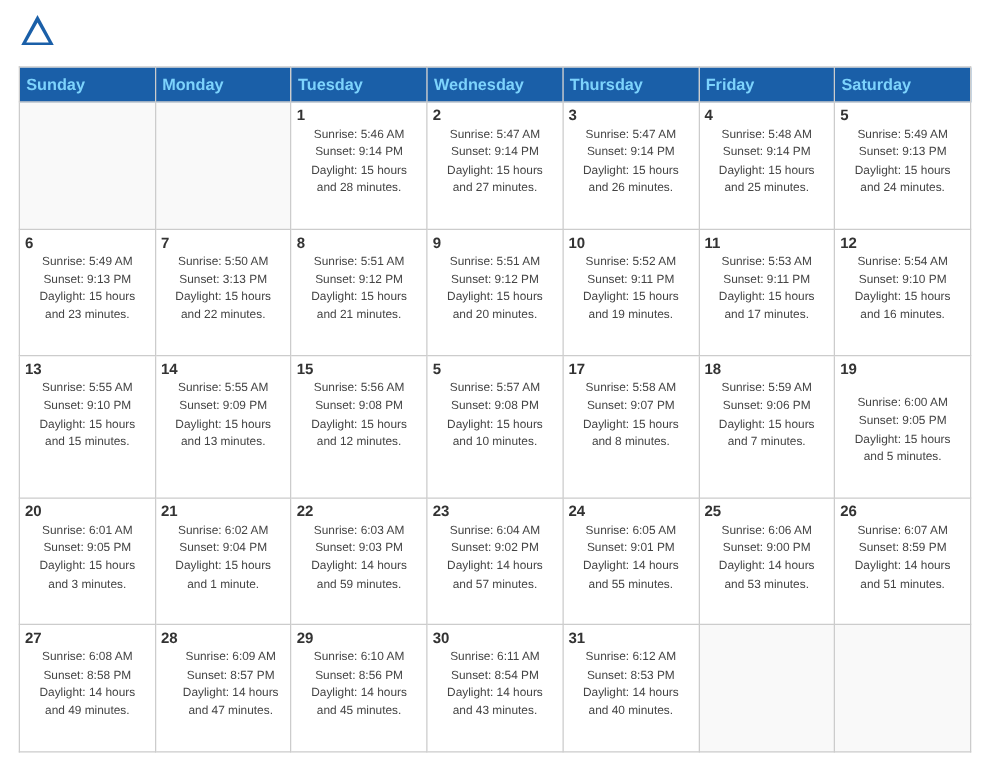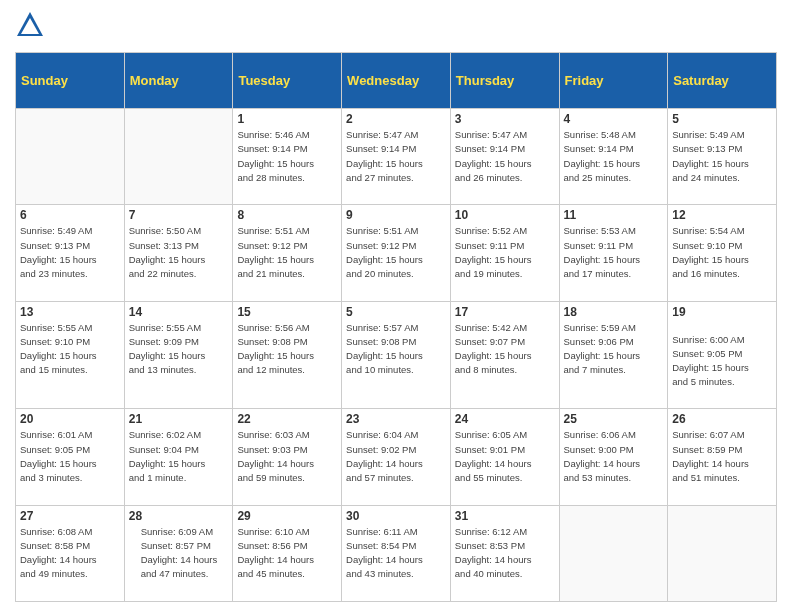--- a/index.html
+++ b/index.html
@@ -40,23 +40,23 @@
       color: #555;
     }
     .calendar {
       width: 100%;
       border-collapse: collapse;
       flex: 1;
       table-layout: fixed;
     }
     .calendar th {
       background-color: #1a5fa8;
-      color: #fde047;
+      color: #7dd3fc;
       text-align: left;
-      padding: 20px 5px;
+      padding: 6px 5px;
       font-size: 13px;
       border: 1px solid #ccc;
     }
     .calendar td {
       border: 1px solid #ccc;
       vertical-align: top;
       padding: 3px 4px;
       font-size: 9.5px;
       color: #333;
       height: 80px;
@@ -68,20 +68,21 @@
     .day-num {
       font-size: 12px;
       font-weight: bold;
       color: #333;
       display: block;
       margin-bottom: 2px;
     }
     .day-info {
       line-height: 1.5;
       color: #444;
+      text-align: center;
     }
     .week-row td {
       height: 82px;
     }
   </style>
 </head>
 <body>
 
 <div class="page">
   <div class="header">
@@ -230,21 +231,21 @@
           </td>
           <td>
             <span class="day-num">5</span>
             <div class="day-info" style="white-space: pre-line;">Sunrise: 5:57 AM
 Sunset: 9:08 PM
 Daylight: 15 hours
 and 10 minutes.</div>
           </td>
           <td>
             <span class="day-num">17</span>
-            <div class="day-info" style="white-space: pre-line;">Sunrise: 5:42 AM
+            <div class="day-info" style="white-space: pre-line;">Sunrise: 5:58 AM
 Sunset: 9:07 PM
 Daylight: 15 hours
 and 8 minutes.</div>
           </td>
           <td>
             <span class="day-num">18</span>
             <div class="day-info" style="white-space: pre-line;">Sunrise: 5:59 AM
 Sunset: 9:06 PM
 Daylight: 15 hours
 and 7 minutes.</div>

